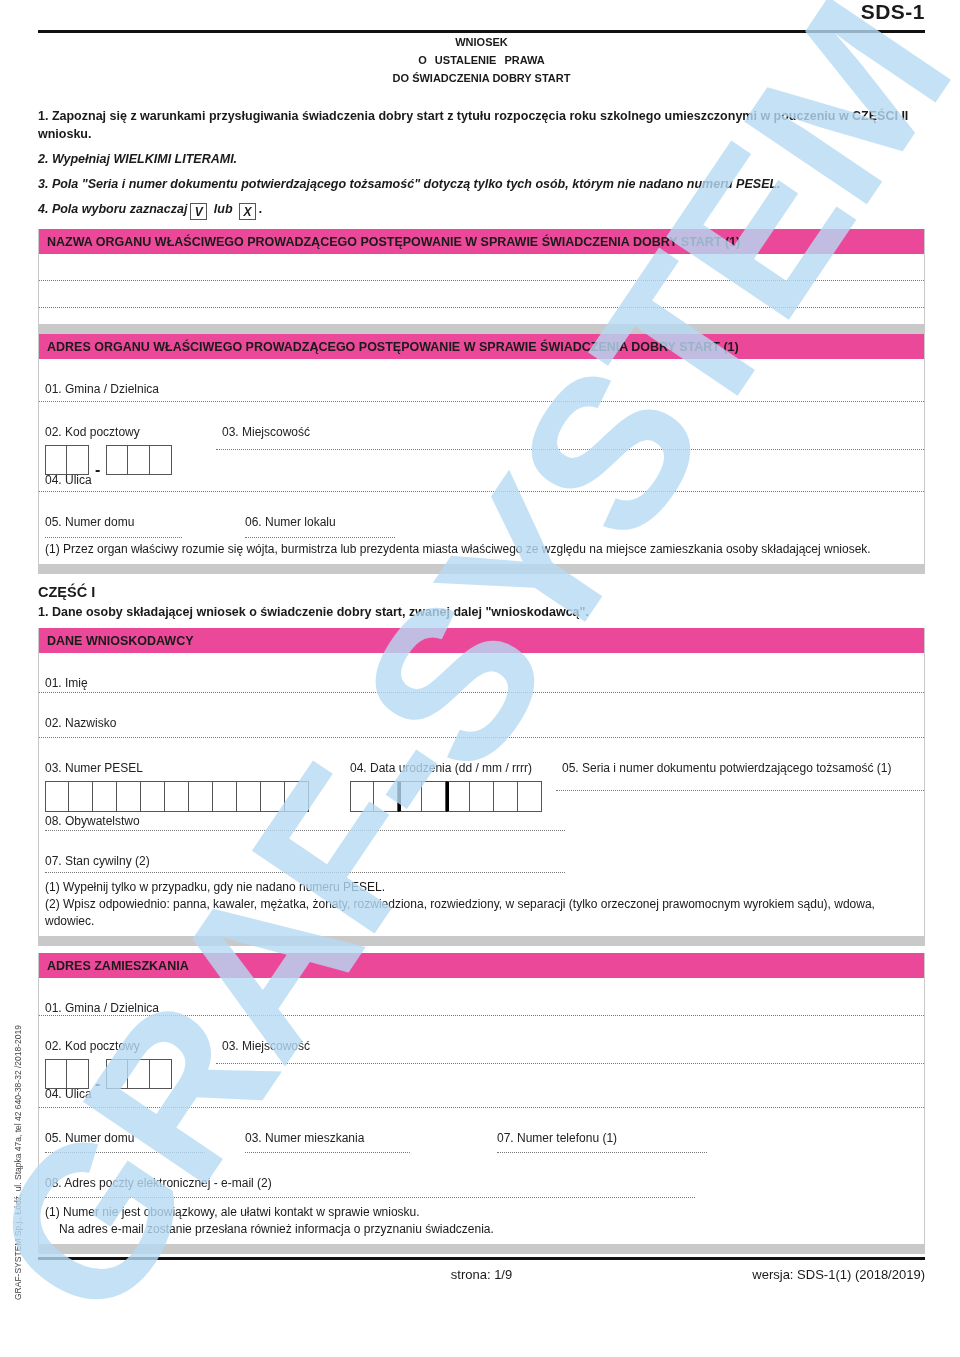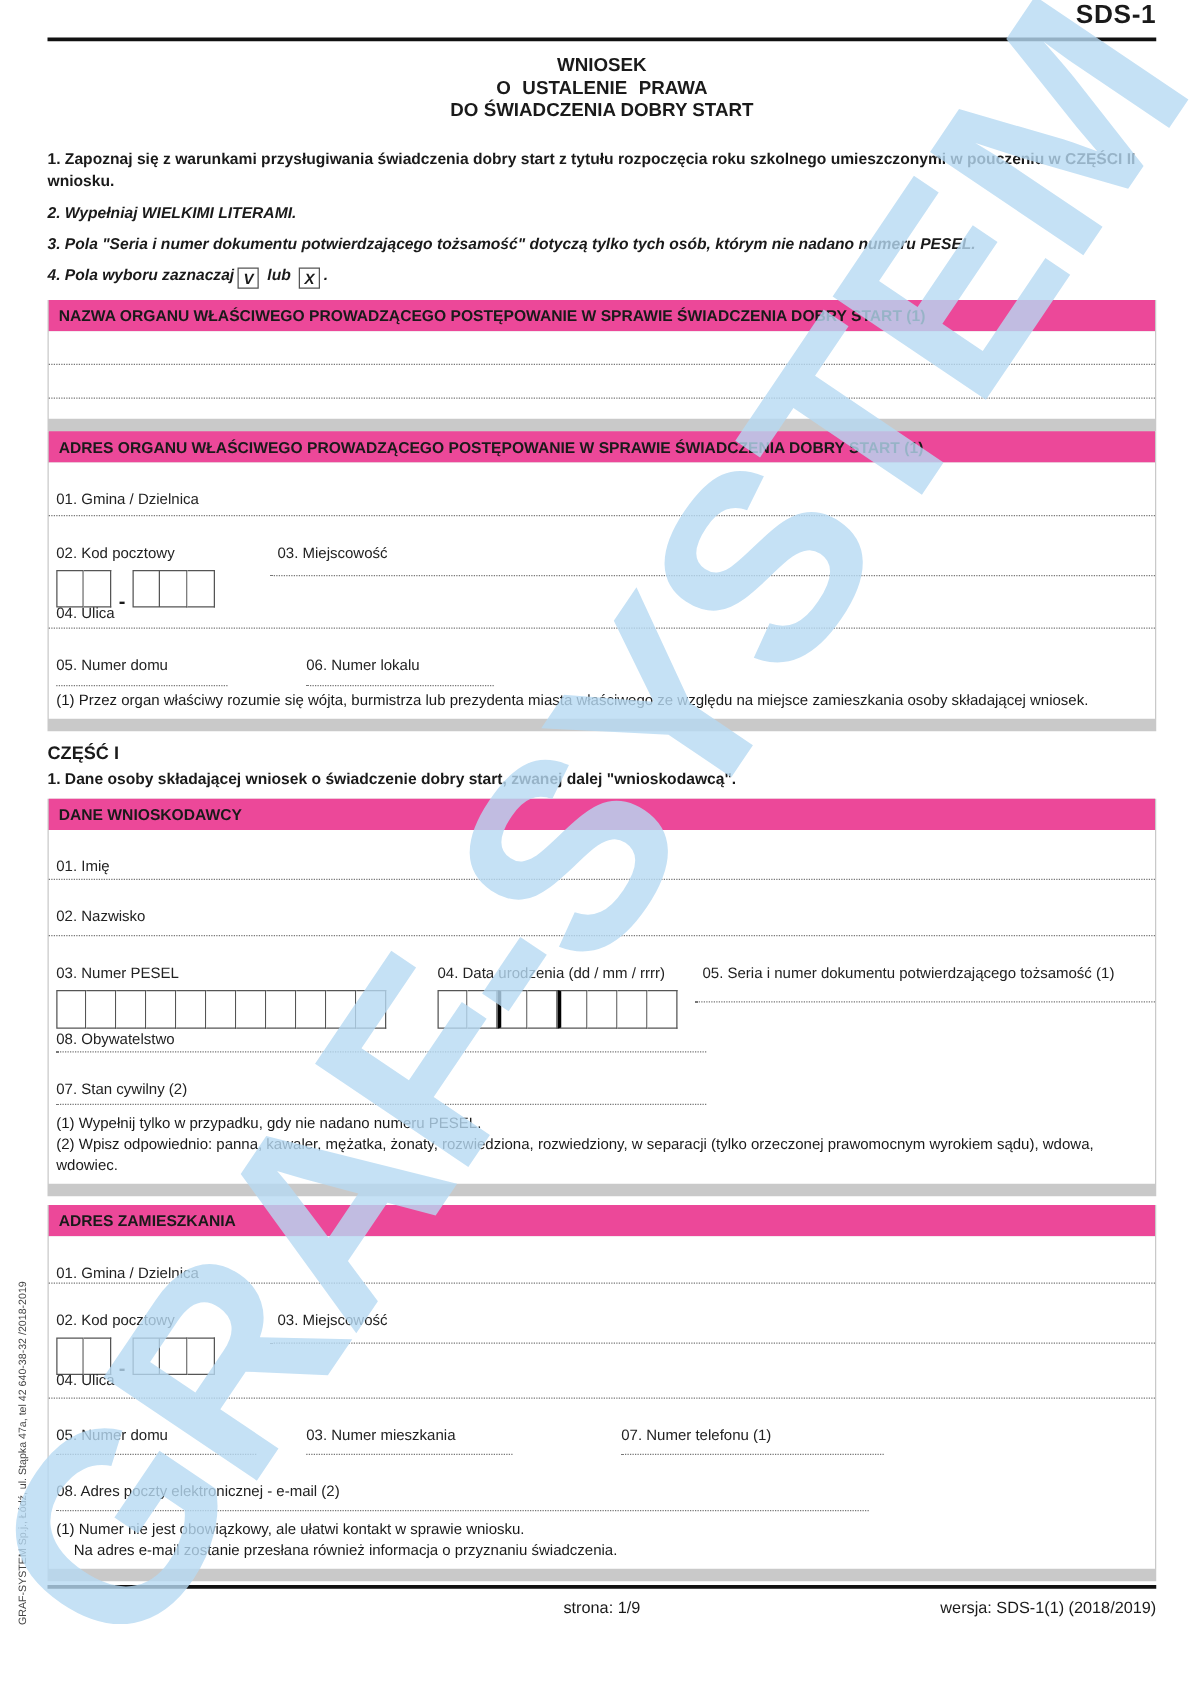--- a/index.html
+++ b/index.html
@@ -11,21 +11,21 @@
     background: #ffffff;
     font-family: "Liberation Sans", sans-serif;
     color: #1a1a1a;
     overflow: hidden;
   }
   .content { position: absolute; left: 38px; right: 35px; top: 0; }
 
   
   .form-code { text-align: right; font-size: 21px; font-weight: bold; letter-spacing: 0.5px; }
   .top-rule { border: none; border-top: 3px solid #111; margin-top: 6px; }
-  .title { text-align: center; font-weight: bold; font-size: 15px; line-height: 18px; margin-top: 11px; }
+  .title { text-align: center; font-weight: bold; font-size: 11px; line-height: 18px; }
   .title .sp { word-spacing: 5px; }
 
   
   .instructions { margin-top: 20px; font-size: 12.5px; font-weight: bold; line-height: 18px; }
   .instructions p { margin-bottom: 4px; }
   .instructions .gap { margin-top: 7px; font-style: italic; }
   .chk {
     display: inline-block; width: 17px; height: 17px; border: 1px solid #555;
     text-align: center; font-size: 12px; line-height: 16px; vertical-align: -3px; margin: 0 3px;
     background:#fff;

